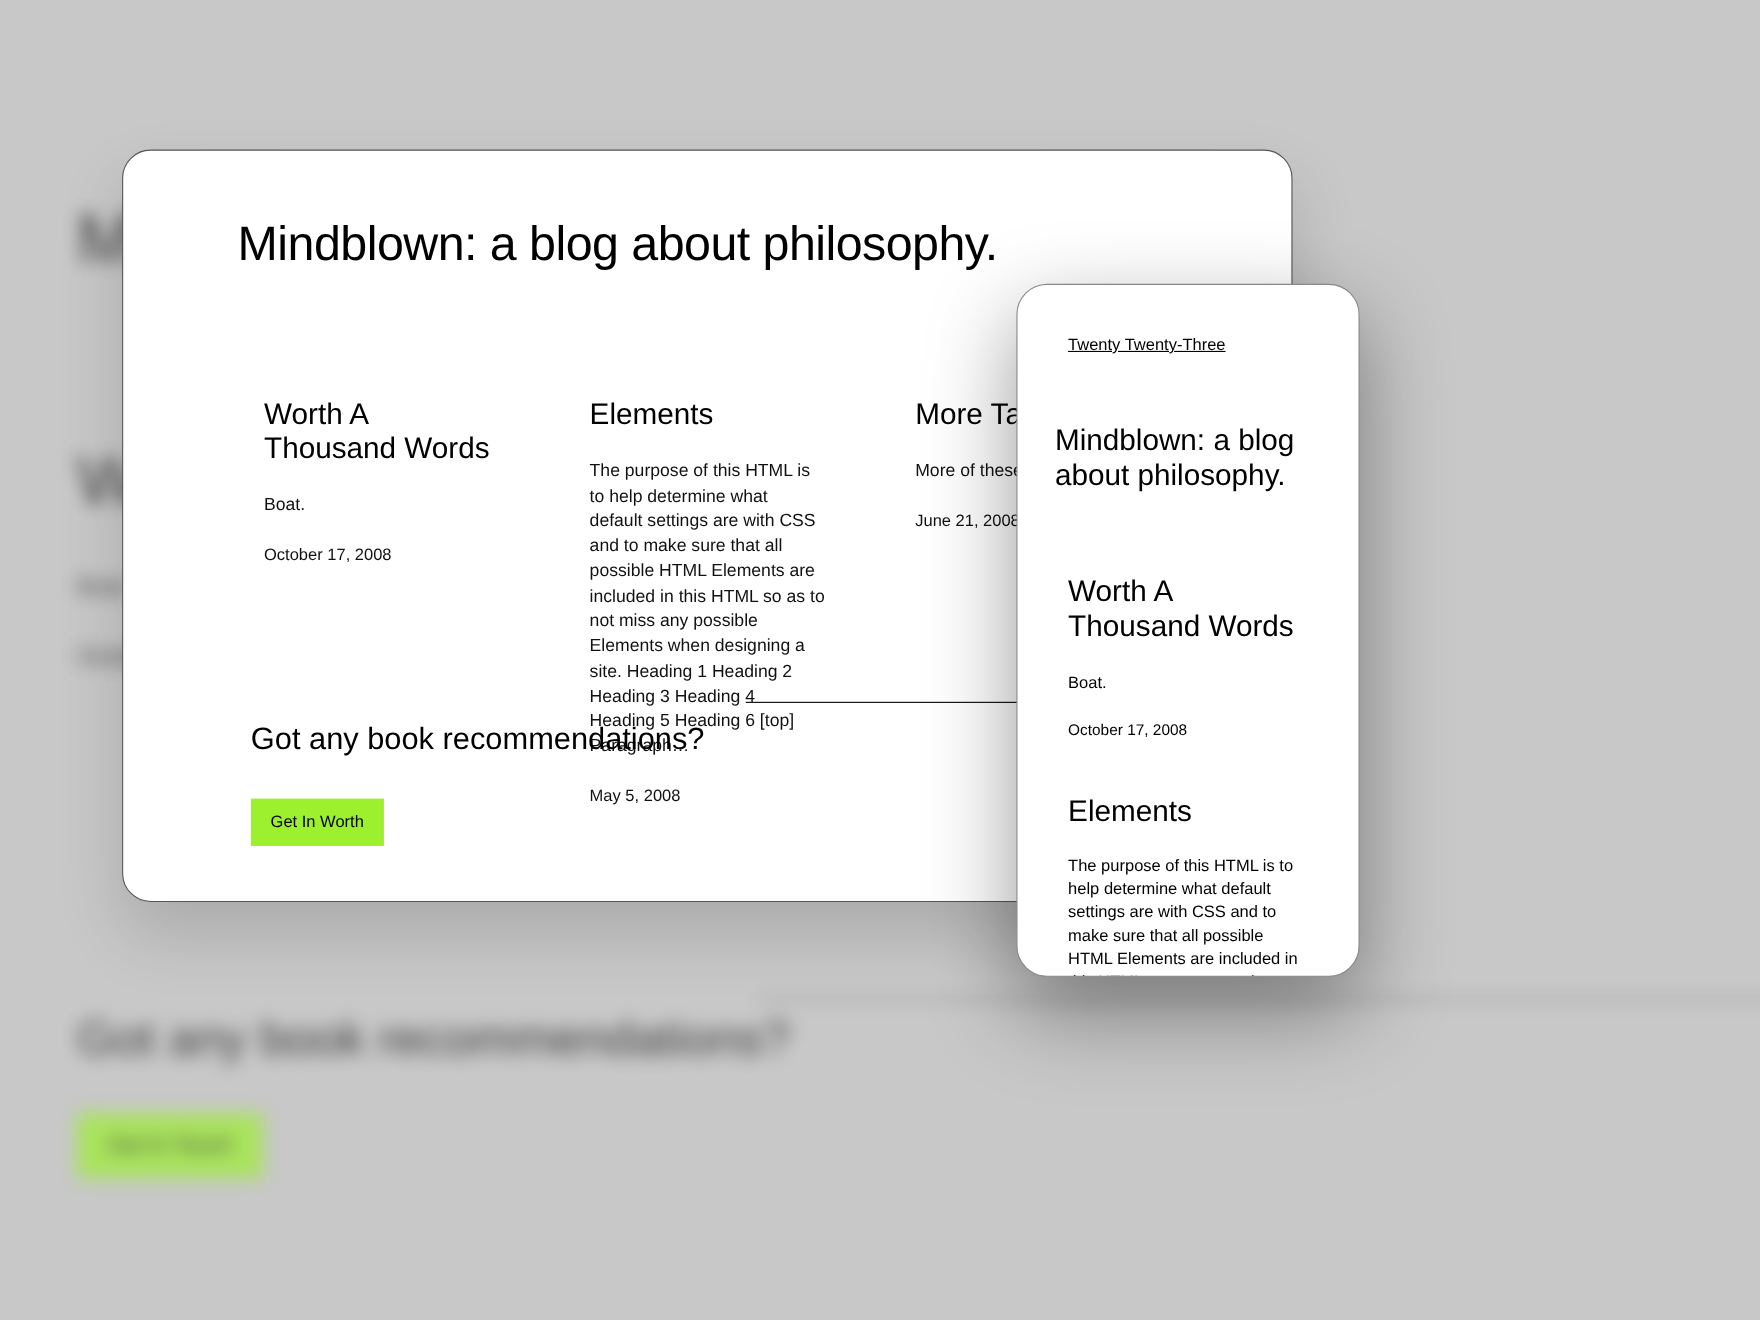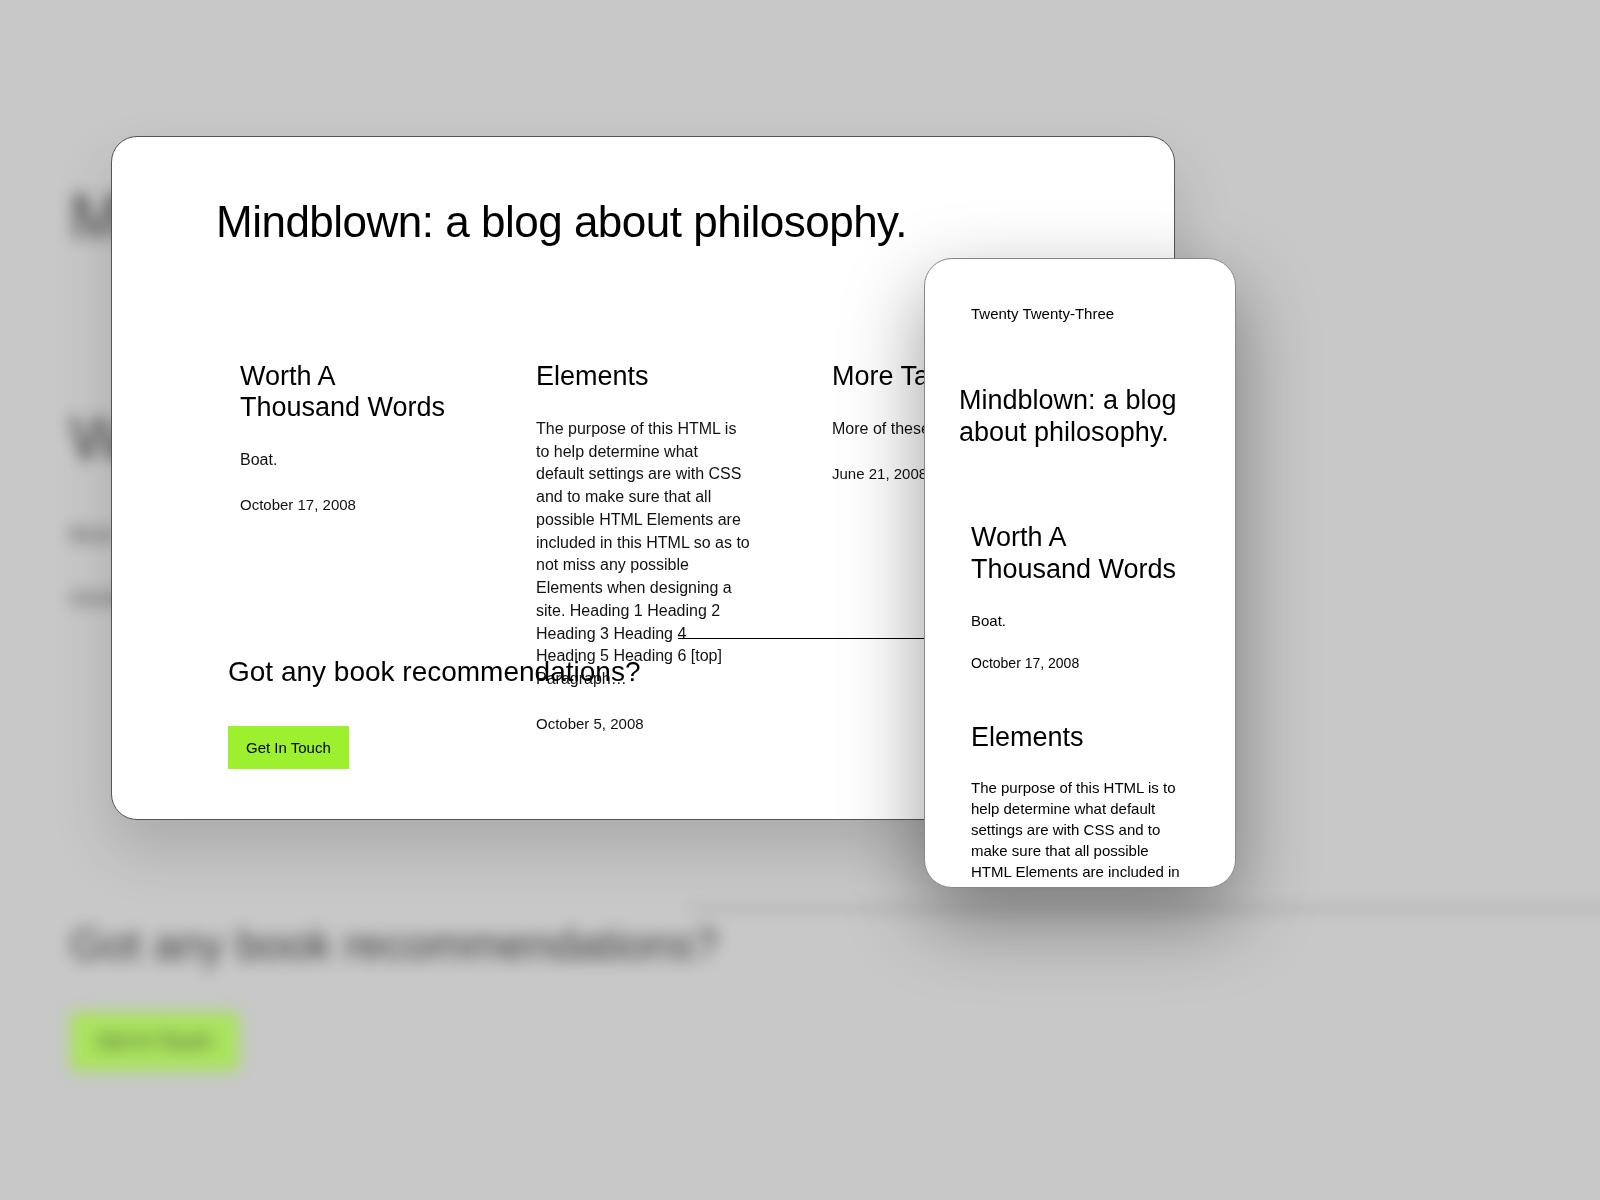--- a/index.html
+++ b/index.html
@@ -154,20 +154,21 @@
       z-index: 20;
       box-shadow: 0 30px 80px rgba(0,0,0,0.4);
       padding: 22px 22px;
       overflow: hidden;
     }
     .m-header {
       display: flex;
       justify-content: space-between;
       align-items: center;
       margin-bottom: 50px;
+      text-decoration: underline;
     }
     .m-site-title {
       font-size: 15px;
       font-weight: 400;
     }
     .m-menu-icon {
       width: 18px;
       height: 12px;
       display: flex;
       flex-direction: column;
@@ -225,33 +226,33 @@
 
   <div class="d-grid">
     <div class="d-post">
       <h2 class="d-post-title">Worth A Thousand Words</h2>
       <p class="d-post-excerpt">Boat.</p>
       <div class="d-post-date">October 17, 2008</div>
     </div>
     <div class="d-post">
       <h2 class="d-post-title">Elements</h2>
       <p class="d-post-excerpt">The purpose of this HTML is to help determine what default settings are with CSS and to make sure that all possible HTML Elements are included in this HTML so as to not miss any possible Elements when designing a site. Heading 1 Heading 2 Heading 3 Heading 4 Heading 5 Heading 6 [top] Paragraph…</p>
-      <div class="d-post-date">October 5, 2008</div>
+      <div class="d-post-date">May 5, 2008</div>
     </div>
     <div class="d-post">
       <h2 class="d-post-title">More Tags</h2>
       <p class="d-post-excerpt">More of these posts n</p>
       <div class="d-post-date">June 21, 2008</div>
     </div>
   </div>
 
   <div class="d-footer">
     <div class="d-divider"></div>
     <h2 class="d-cta-title">Got any book recommendations?</h2>
-    <button class="d-button">Get In Touch</button>
+    <button class="d-button">Get In Worth</button>
   </div>
 </div>
 
 <div class="mobile-preview">
   <div class="m-header">
     <span class="m-site-title">Twenty Twenty-Three</span>
     <div class="m-menu-icon">
       <span></span>
       <span></span>
     </div>

